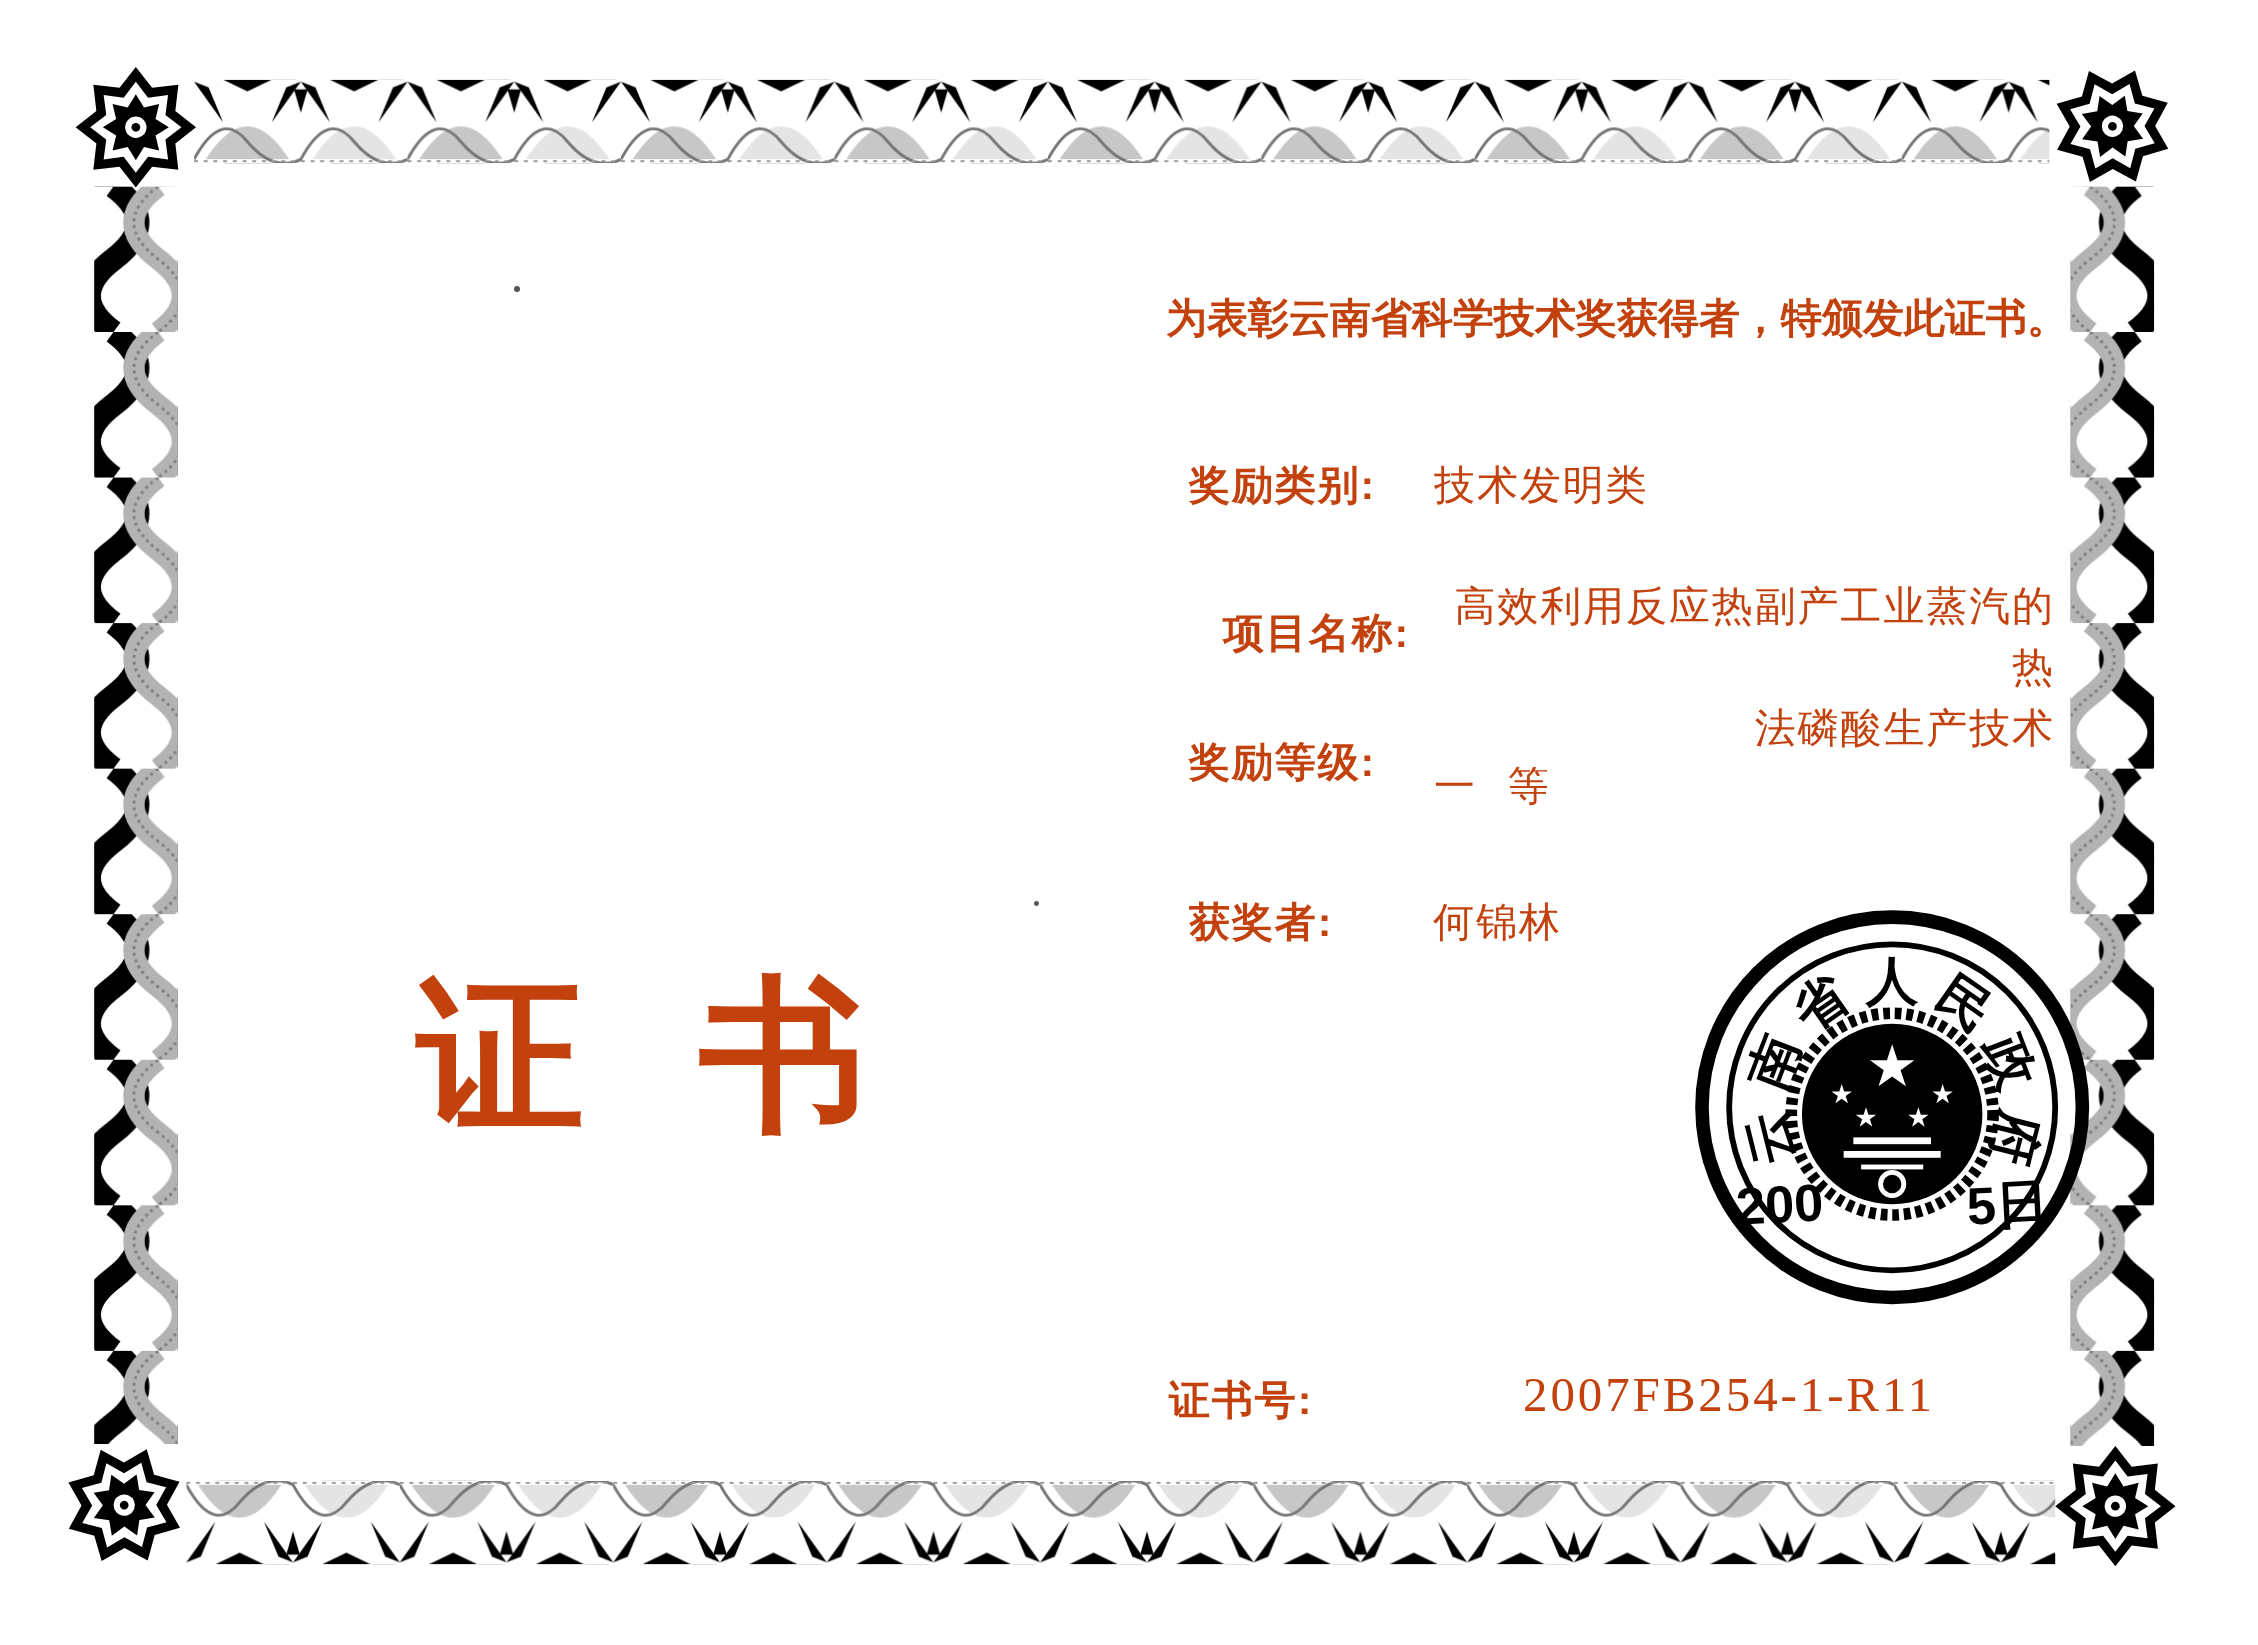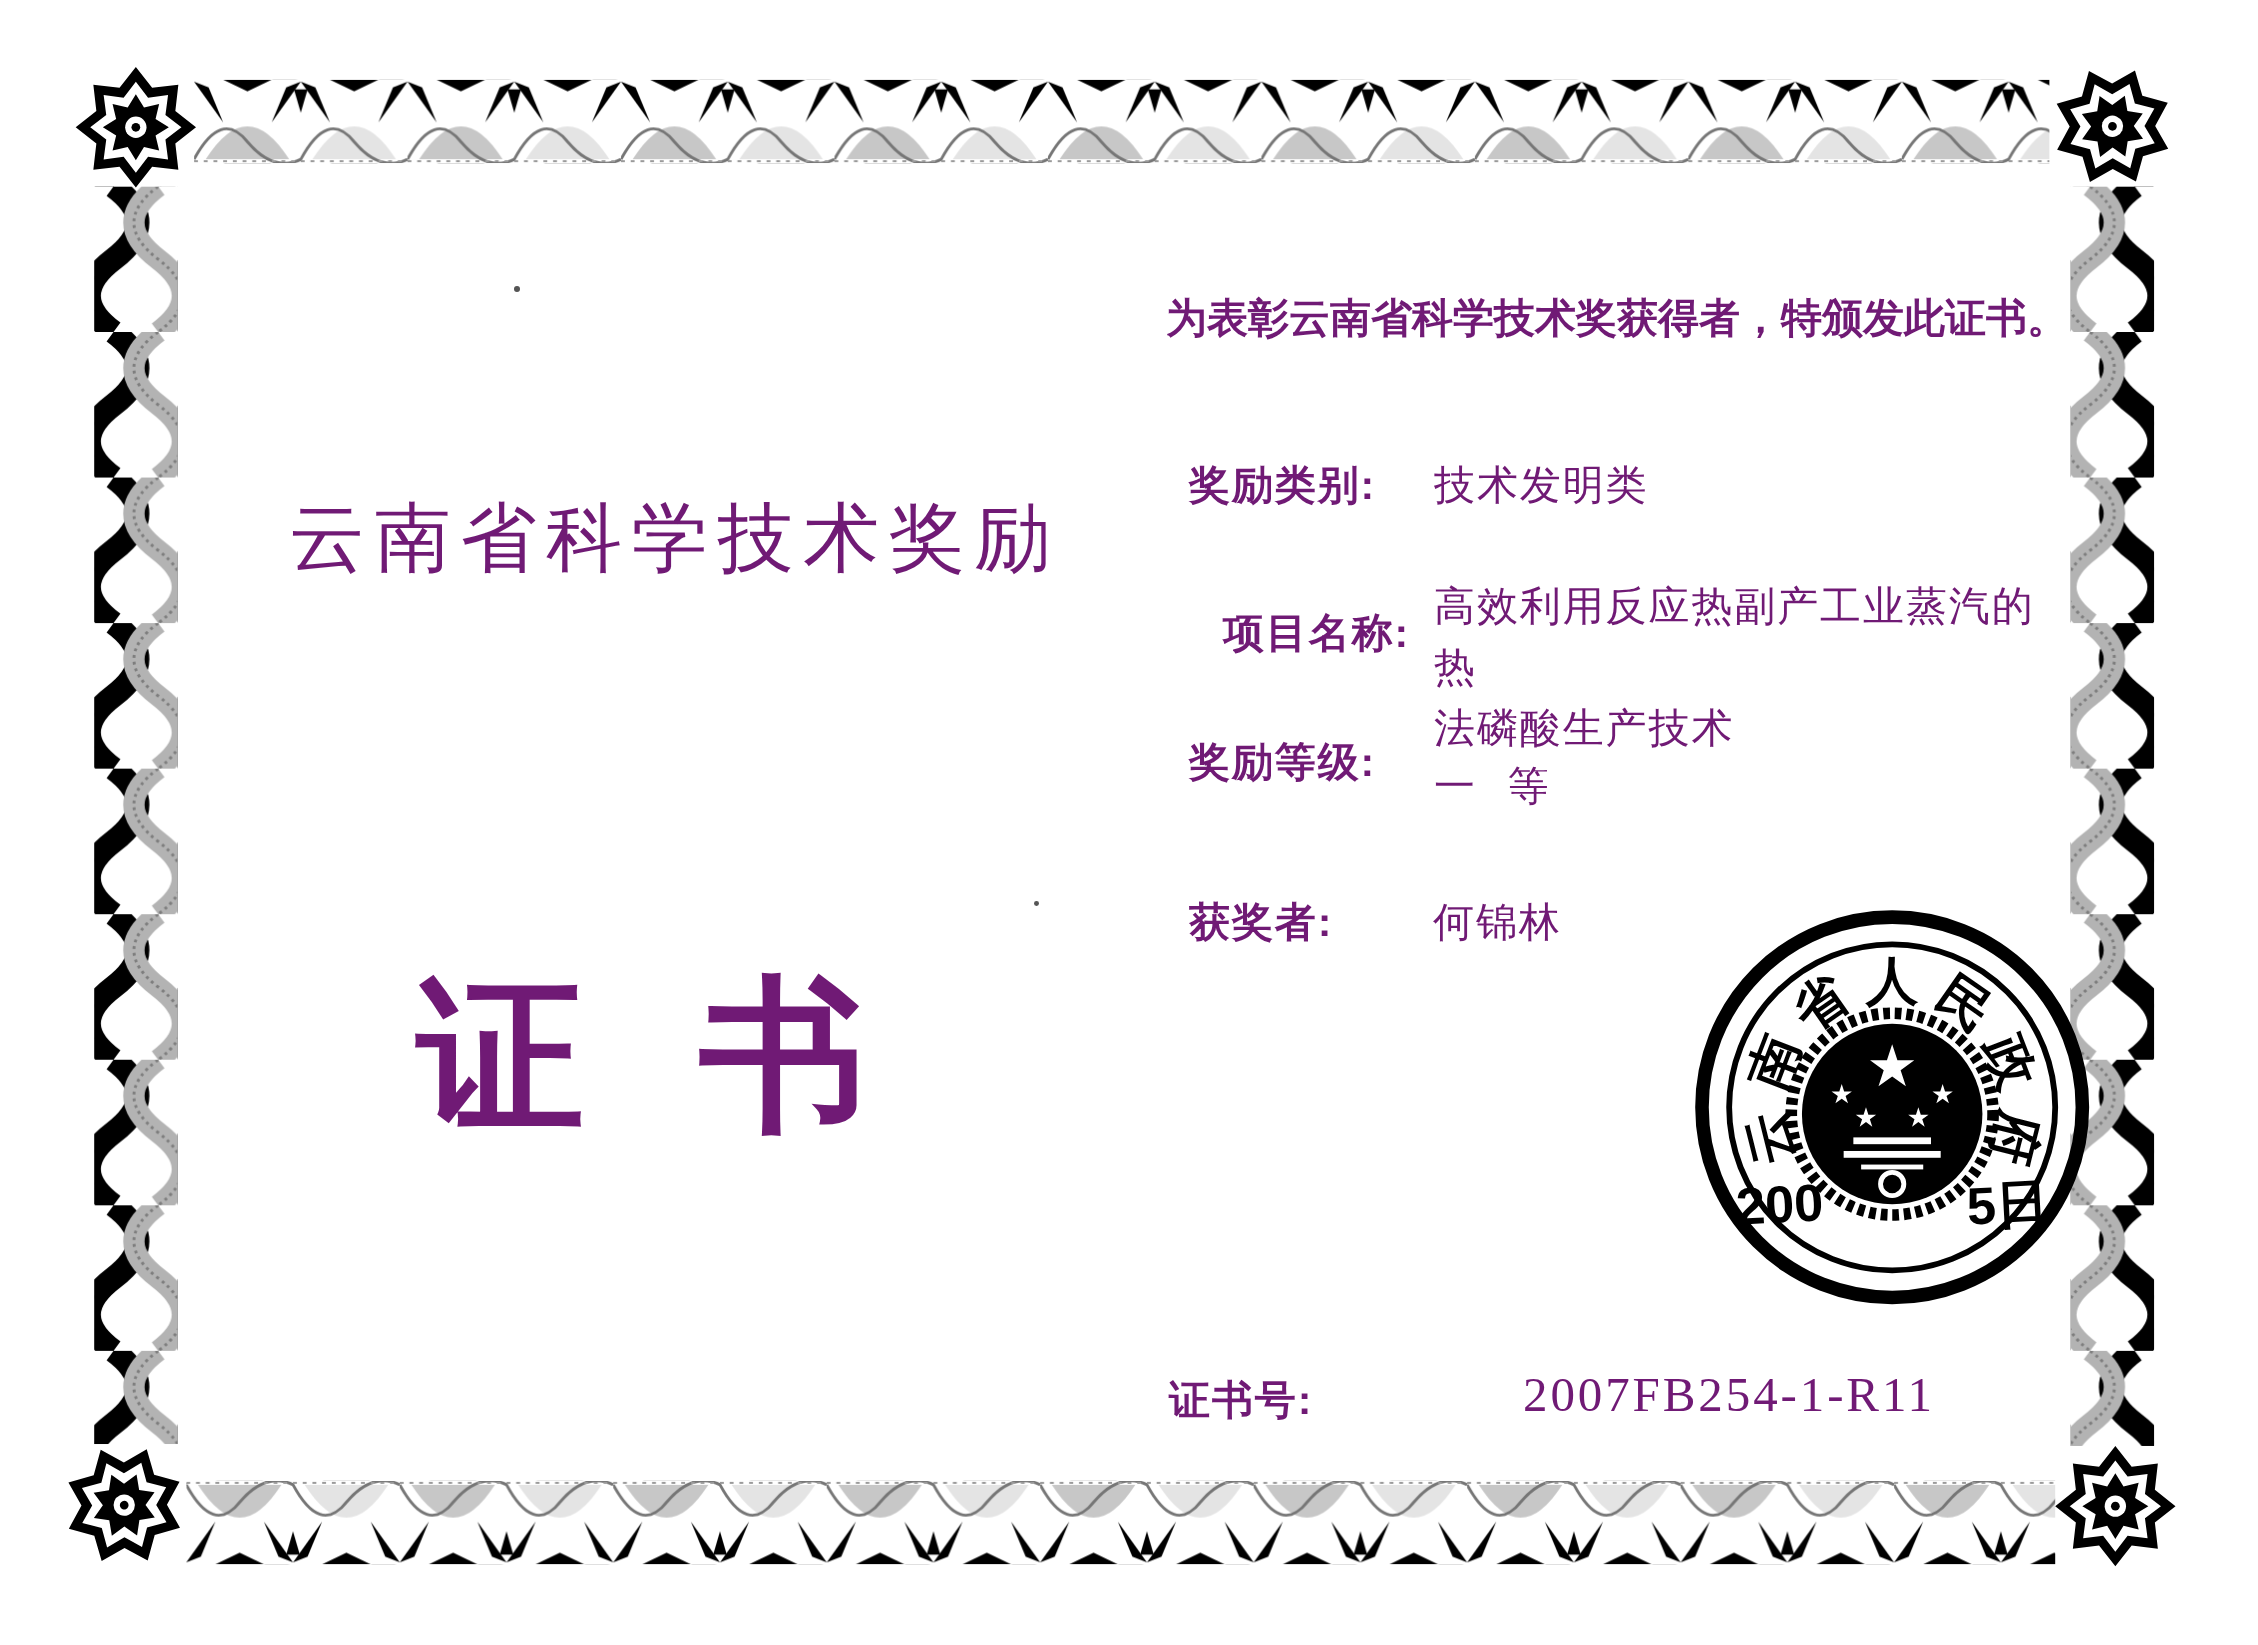--- a/index.html
+++ b/index.html
@@ -5,21 +5,21 @@
   html,body{margin:0;padding:0;background:#ffffff;}
   .page{
     position:relative;
     width:2258px;height:1646px;
     background:#ffffff;
     overflow:hidden;
     font-family:"Liberation Sans","DejaVu Sans",sans-serif;
     color:#000;
   }
   .frame-svg{position:absolute;left:0;top:0;}
-  .txt{position:absolute;white-space:nowrap;color:#701a75;}
+  .txt{position:absolute;white-space:nowrap;color:#c2410c;text-align:right;}
   .intro{left:1166px;top:291px;font-size:41px;font-weight:700;letter-spacing:0px;}
   .award-title{left:289px;top:488px;font-size:76px;font-weight:400;letter-spacing:9.7px;}
   .doc-title{left:417px;top:972px;display:flex;gap:115px;font-size:167px;font-weight:700;line-height:1;}
   .lbl{font-size:41px;font-weight:700;letter-spacing:1.9px;}
   .val{font-size:41px;font-weight:400;letter-spacing:1.9px;}
   .lbl-category{left:1189px;top:458px;}
   .val-category{left:1434px;top:458px;}
   .lbl-project{left:1189px;top:606px;margin-left:34px;}
   .val-project{left:1434px;top:576px;white-space:normal;width:621px;line-height:61px;}
   .val-project span{display:block;}
@@ -128,21 +128,20 @@
         </g>
       </g>
 
       <text x="1790" y="1262" font-size="54" font-weight="bold" fill="#000000" transform="rotate(-3 1790 1262)">200</text>
       <text x="2028" y="1262" font-size="54" font-weight="bold" fill="#000000" transform="rotate(-3 2028 1262)">5日</text>
     </g>
   </svg>
 
   <div class="txt intro">为表彰云南省科学技术奖获得者，特颁发此证书。</div>
 
-  <div class="txt award-title">云南省科学技术奖励</div>
 
   <div class="txt doc-title">
     <span>证</span>
     <span>书</span>
   </div>
 
   <div class="txt lbl lbl-category">奖励类别:</div>
   <div class="txt val val-category">技术发明类</div>
 
   <div class="txt lbl lbl-project">项目名称:</div>

